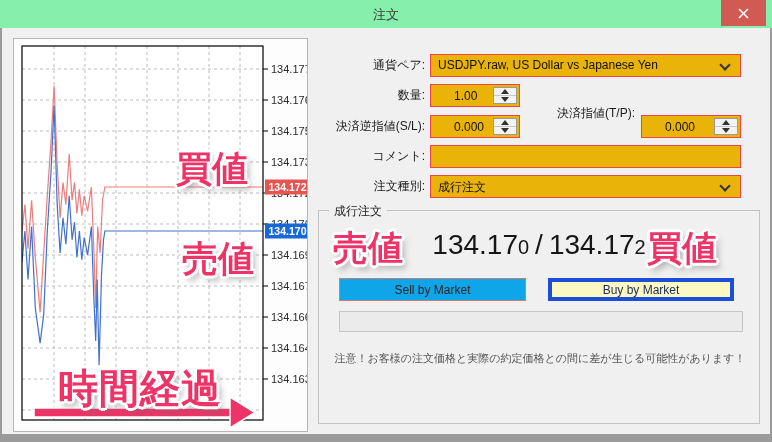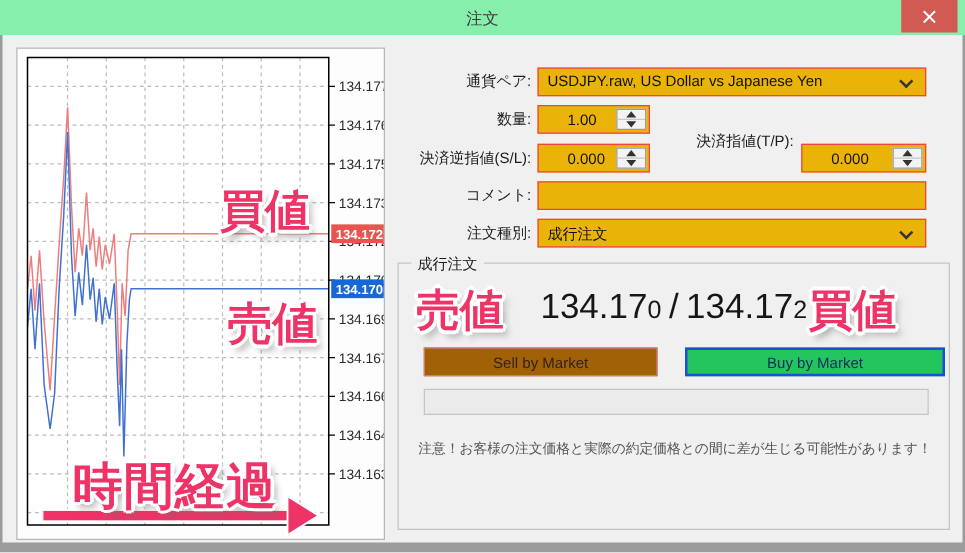--- a/index.html
+++ b/index.html
@@ -44,22 +44,22 @@
   
   .groupbox { position:absolute; left:318px; top:210px; width:442px; height:214px; border:1px solid #c3c3c3; }
   .legend { position:absolute; left:10px; top:-8px; background:#f0f0f0; padding:0 5px; font-size:12px; color:#1b1b1b; }
   .price-row { position:absolute; left:95px; top:18px; width:250px; height:38px; display:flex; align-items:baseline; justify-content:center; color:#161616; white-space:nowrap; }
   .p-big { font-size:28px; }
   .p-small { font-size:20px; }
   .p-sep { font-size:28px; padding:0 6px; }
   .anno-bid-box { left:14px; top:14px; font-size:35px; }
   .anno-ask-box { left:328px; top:14px; font-size:35px; }
   .btn { position:absolute; top:67px; height:23px; font-size:12px; display:flex; align-items:center; justify-content:center; cursor:pointer; }
-  .btn-sell { left:20px; width:187px; background:#a16207; border:1px solid #cd7b75; color:#33211f; }
-  .btn-buy { left:229px; width:208px; background:#22c55e; border:2px solid #1d4ed8; color:#152d5c; }
+  .btn-sell { left:20px; width:187px; background:#0ea5e9; border:1px solid #cd7b75; color:#33211f; }
+  .btn-buy { left:229px; width:186px; background:#fef9c3; border:4px solid #1d4ed8; color:#152d5c; }
   .progress { position:absolute; left:20px; top:100px; width:404px; height:21px; border:1px solid #c5c5c5; background:#ebebeb; }
   .warning { position:absolute; left:0; top:140px; width:442px; text-align:center; font-size:11px; color:#545454; }
 </style>
 </head>
 <body>
 
 <div class="window">
 
   <div class="titlebar">
     <span class="title">注文</span>

